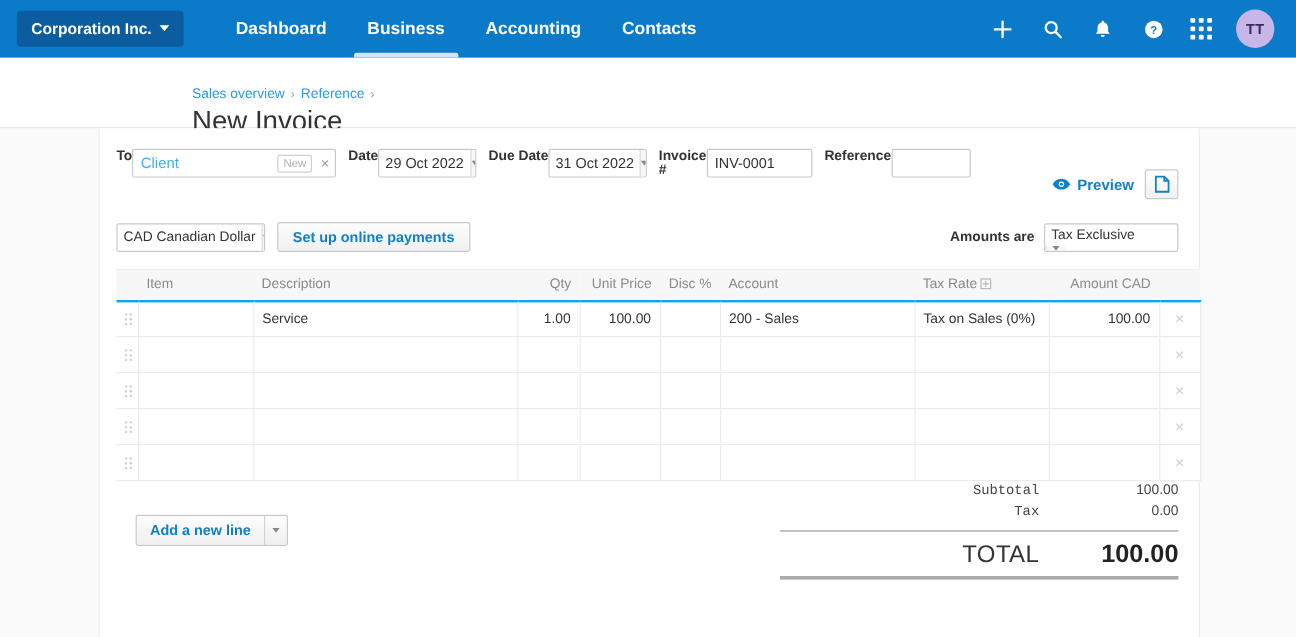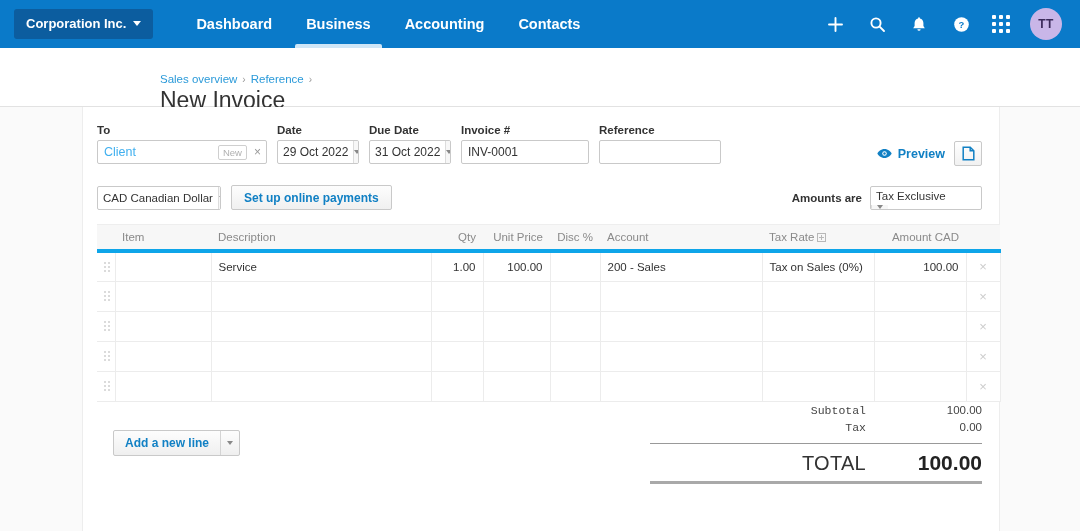--- a/index.html
+++ b/index.html
@@ -146,21 +146,21 @@
     height: 424px;
     padding: 17px 17px 0 14px;
   }
 
   
   .field-row {
     display: flex;
     align-items: flex-start;
     gap: 10px;
   }
-  .field { display: flex; flex-direction: column; }
+  .field { display: flex; flex-direction: row; }
   .field-label {
     font-size: 11.5px;
     font-weight: bold;
     color: #333;
     margin-bottom: 4px;
   }
   .input-box {
     border: 1px solid #c9c9c9;
     border-radius: 2px;
     height: 24px;
@@ -295,21 +295,21 @@
     border-collapse: collapse;
     table-layout: fixed;
   }
   .line-table thead th {
     background: #f7f7f7;
     font-size: 11.5px;
     font-weight: normal;
     color: #8a8a8a;
     text-align: left;
     padding: 6px 7px;
-    border-bottom: 4px solid #0ea5e9;
+    border-bottom: 2px solid #0ea5e9;
     border-top: 1px solid #eeeeee;
     height: 26px;
     white-space: nowrap;
   }
   .line-table thead th.num { text-align: right; }
   .line-table tbody td {
     border-bottom: 1px solid #ececec;
     border-right: 1px solid #ececec;
     height: 30px;
     font-size: 11.5px;

